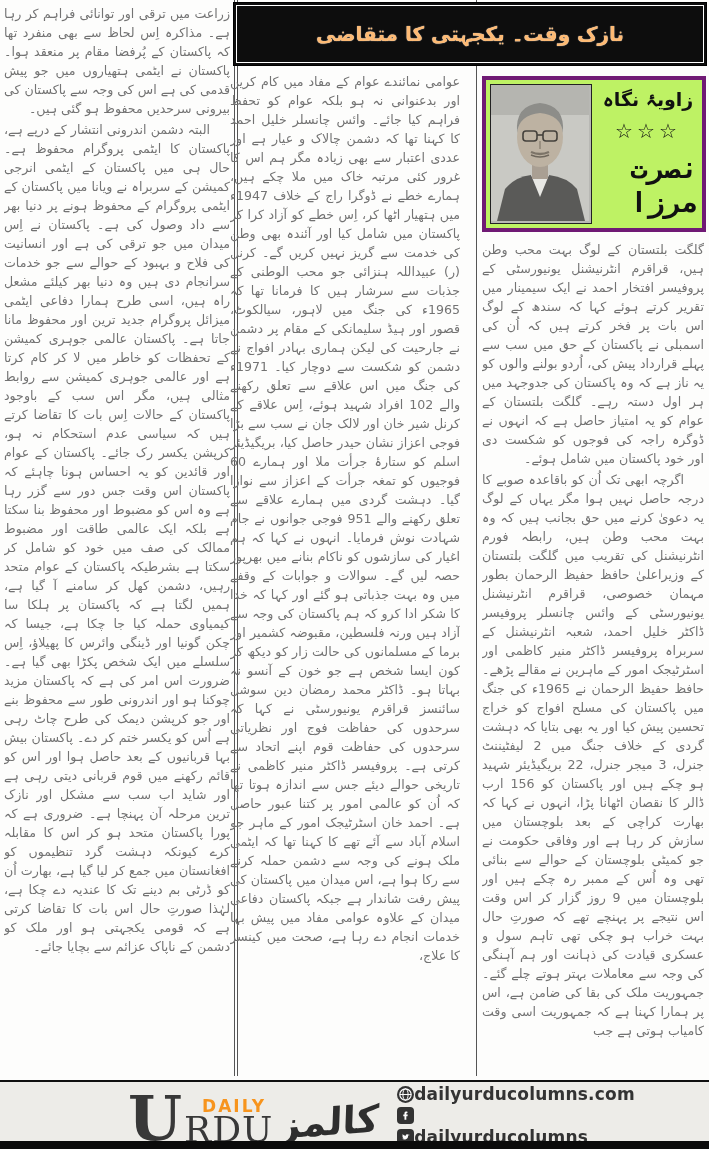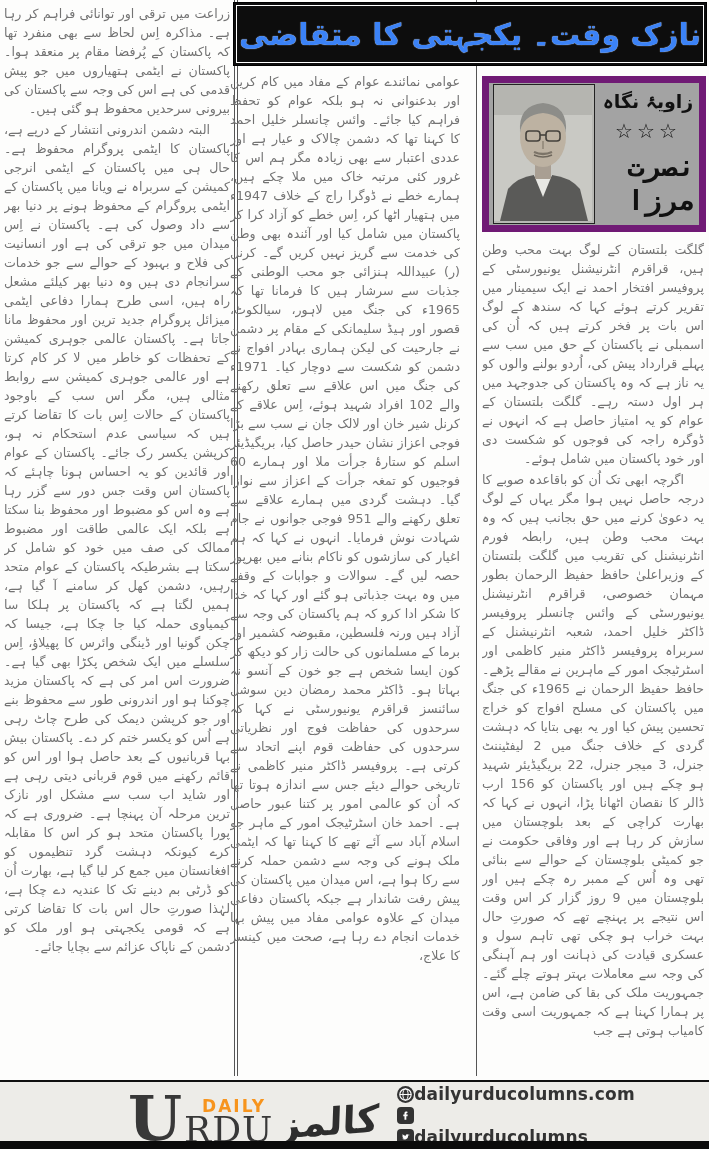--- a/index.html
+++ b/index.html
@@ -8,32 +8,32 @@
     font-family:"DejaVu Sans",sans-serif;overflow:hidden;
     outline:1px solid #cfcfcf;
   }
   
   .headline-bar{
     position:absolute;left:233px;top:2px;width:472px;height:62px;
     background:#0d0d0d;border:1px solid #000;box-shadow:inset 0 0 0 2px #0d0d0d, inset 0 0 0 3px #fff;
     display:flex;align-items:center;justify-content:center;z-index:5;
   }
   .headline-bar .title{
-    color:#3b82f6;font-size:30px;font-weight:bold;direction:rtl;
+    color:#fdba74;font-size:20px;font-weight:bold;direction:rtl;
     font-family:"DejaVu Serif","DejaVu Sans",serif;letter-spacing:1px;
     text-shadow:0 0 1px #fff;white-space:nowrap;
   }
   
   .divider{position:absolute;top:0;height:1076px;width:1px;background:#555;}
   .divider.d-left{left:234px;box-shadow:2px 0 0 #fff,3px 0 0 #555;}
   .divider.d-right{left:476px;}
   
   .byline-box{
     position:absolute;left:482px;top:76px;width:224px;height:156px;
-    border:7px solid #701a75;background:#a3a3a3;display:flex;flex-direction:row;
+    border:4px solid #701a75;background:#bef264;display:flex;flex-direction:row;
     align-items:center;z-index:6;padding:4px;box-sizing:border-box;
   }
   .photo-frame{
     width:100px;height:138px;border:1px solid #222;background:#b8b8b4;
     margin-right:6px;flex:0 0 auto;overflow:hidden;
   }
   .byline-text{
     flex:1;display:flex;flex-direction:column;align-items:center;
     justify-content:space-around;height:100%;direction:rtl;
   }

